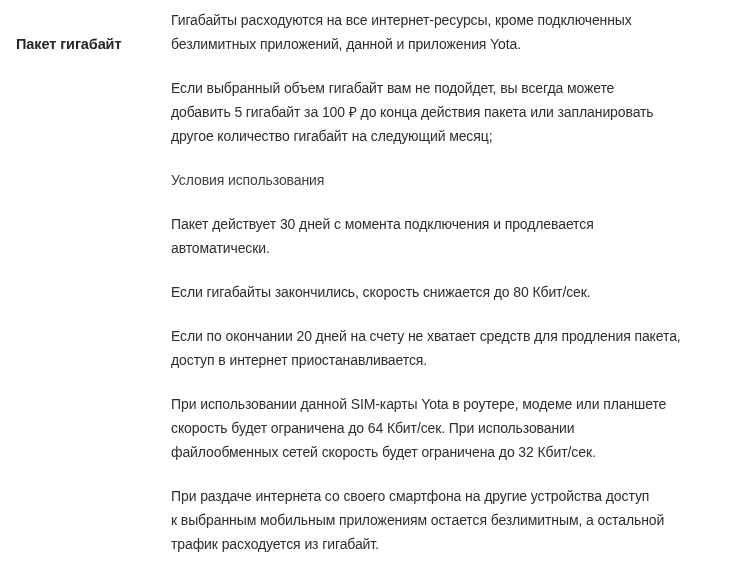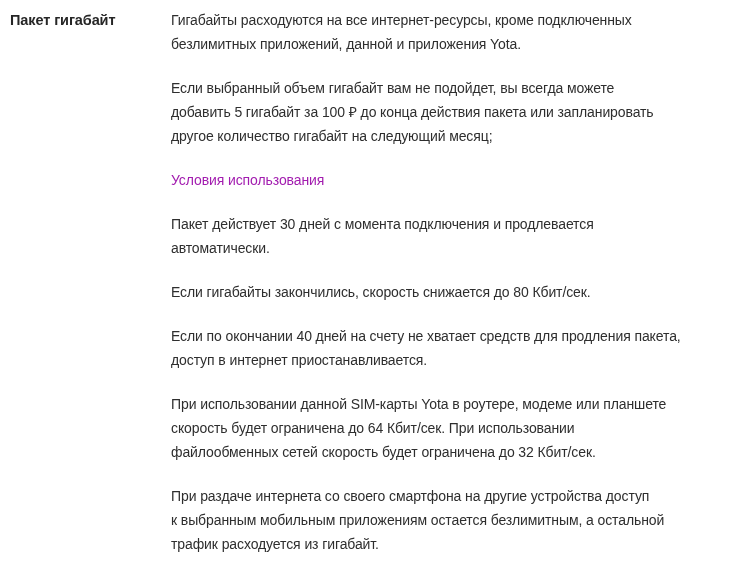--- a/index.html
+++ b/index.html
@@ -18,22 +18,23 @@
   }
   .section-row {
     display: flex;
     align-items: flex-start;
     padding-top: 8px;
     box-sizing: border-box;
   }
   .term-col {
     width: 171px;
     flex: 0 0 171px;
-    padding-left: 10px;
+    padding-left: 16px;
     box-sizing: border-box;
+    margin-top: 24px;
   }
   .term {
     font-size: 14.5px;
     line-height: 24px;
     font-weight: bold;
     letter-spacing: -0.1px;
     color: #262626;
   }
   .desc-col {
     flex: 1 1 auto;
@@ -49,21 +50,21 @@
     white-space: pre-line;
   }
   .para:last-child {
     margin-bottom: 8px;
   }
   .subheading {
     margin: 0 0 20px 0;
     font-size: 14px;
     line-height: 24px;
     letter-spacing: -0.1px;
-    color: #a21caf;
+    color: #404040;
     white-space: pre-line;
   }
 </style>
 </head>
 <body>
 
 <div class="page">
   <div class="section-row">
 
     <div class="term-col">
@@ -78,21 +79,21 @@
 добавить 5 гигабайт за 100 ₽ до конца действия пакета или запланировать
 другое количество гигабайт на следующий месяц;</p>
 
       <div class="subheading">Условия использования</div>
 
       <p class="para">Пакет действует 30 дней с момента подключения и продлевается
 автоматически.</p>
 
       <p class="para">Если гигабайты закончились, скорость снижается до 80 Кбит/сек.</p>
 
-      <p class="para">Если по окончании 40 дней на счету не хватает средств для продления пакета,
+      <p class="para">Если по окончании 20 дней на счету не хватает средств для продления пакета,
 доступ в интернет приостанавливается.</p>
 
       <p class="para">При использовании данной SIM-карты Yota в роутере, модеме или планшете
 скорость будет ограничена до 64 Кбит/сек. При использовании
 файлообменных сетей скорость будет ограничена до 32 Кбит/сек.</p>
 
       <p class="para">При раздаче интернета со своего смартфона на другие устройства доступ
 к выбранным мобильным приложениям остается безлимитным, а остальной
 трафик расходуется из гигабайт.</p>
     </div>

